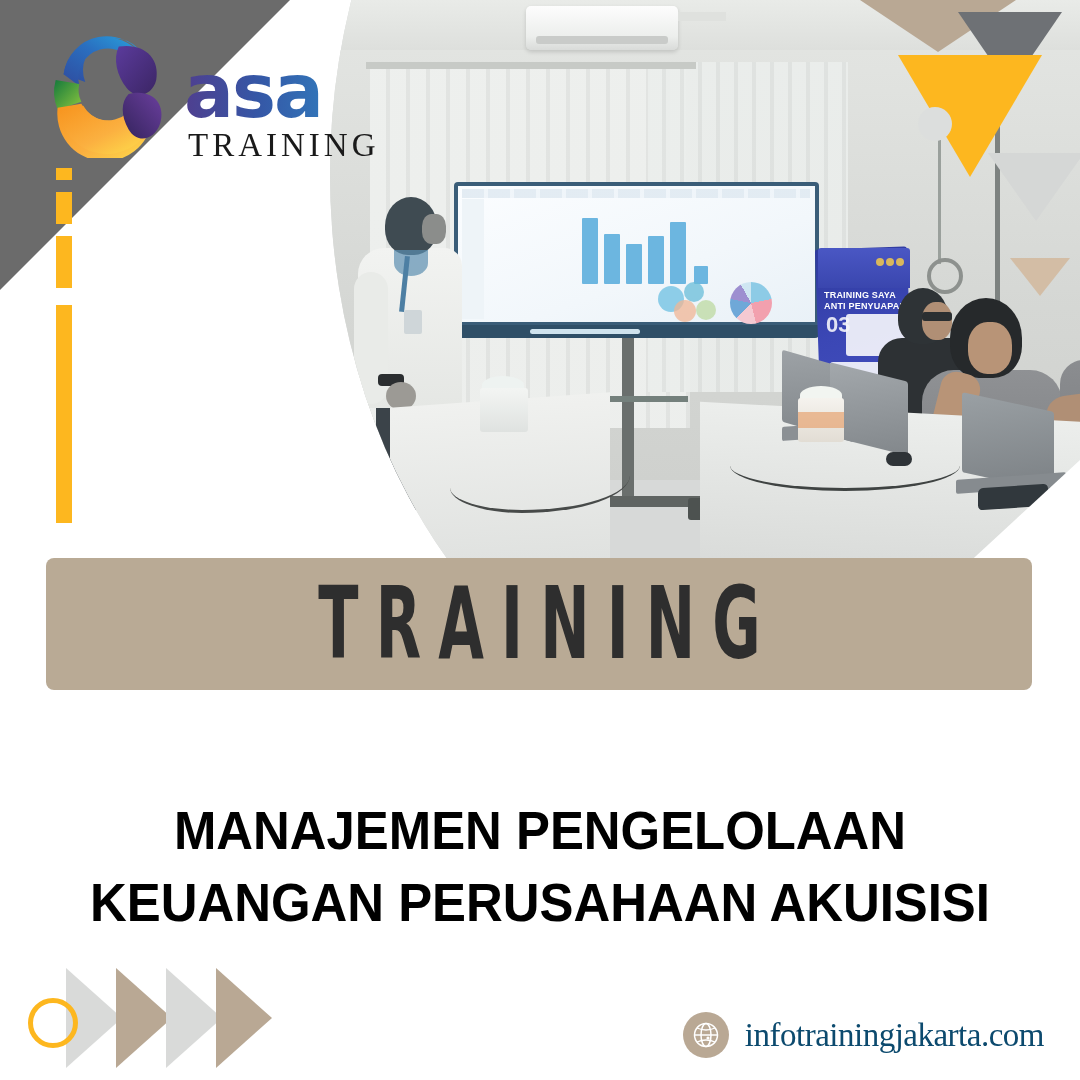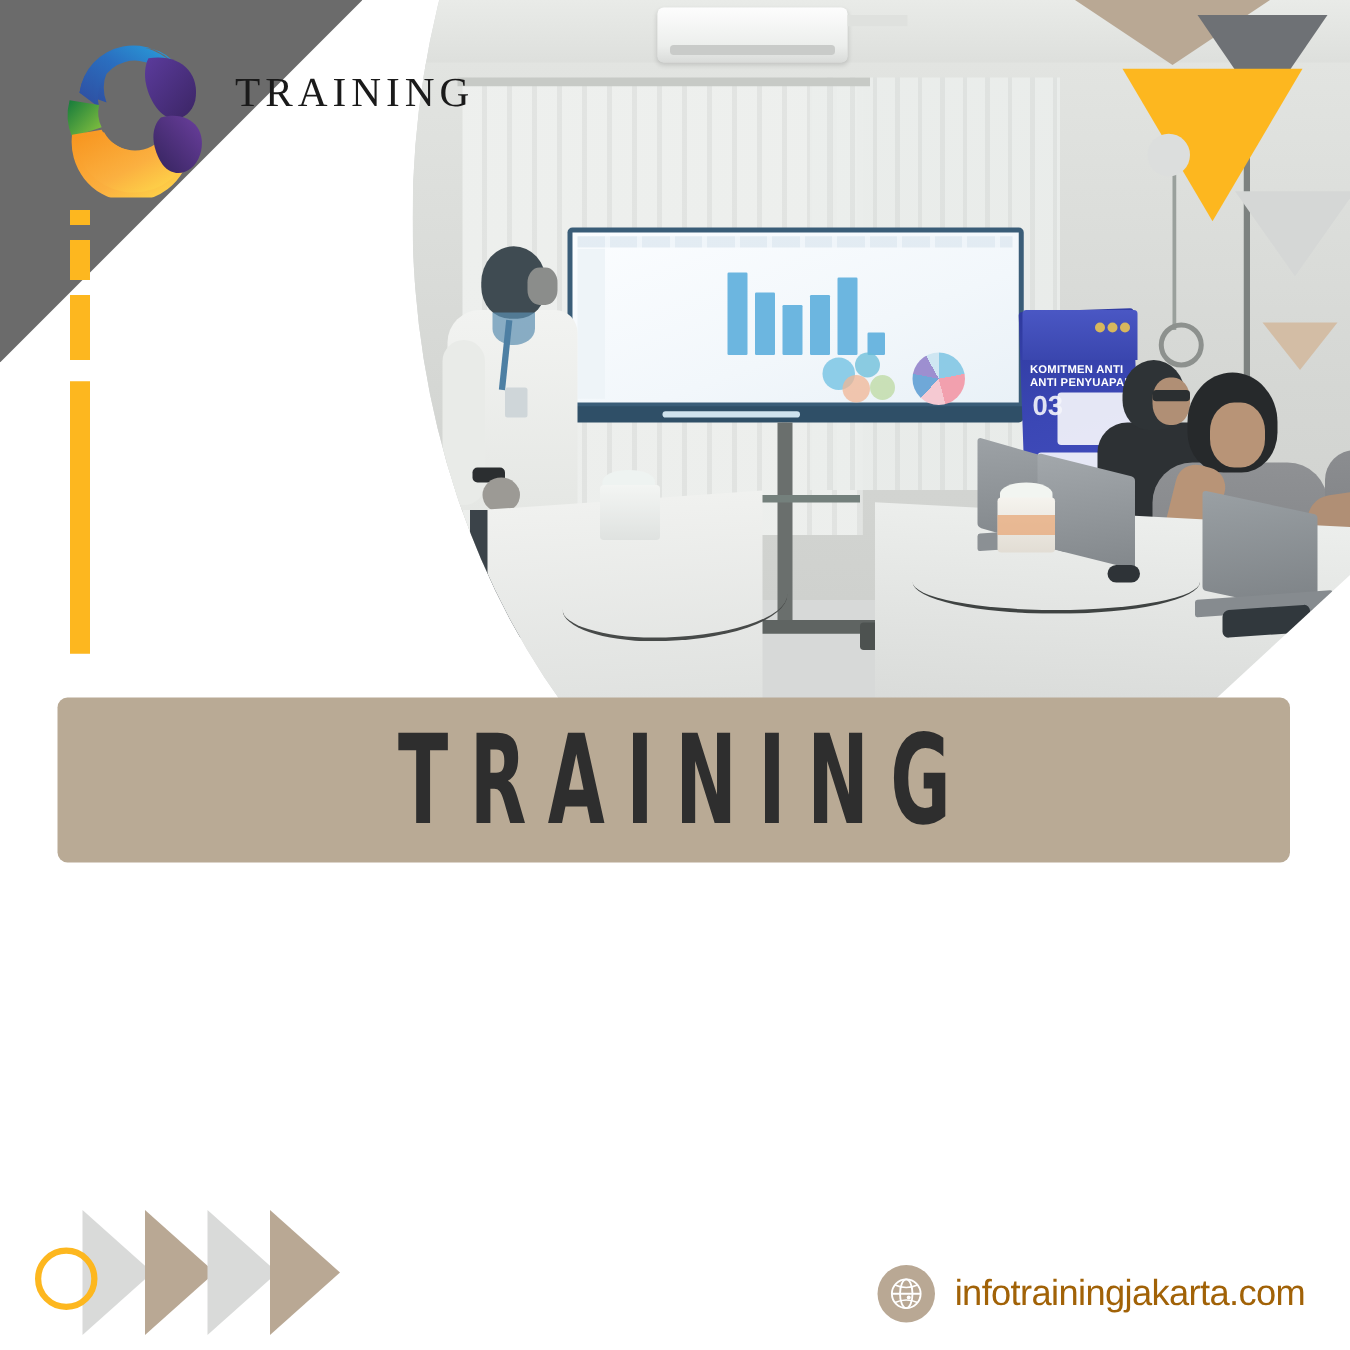--- a/index.html
+++ b/index.html
@@ -278,22 +278,22 @@
   
   .site{
     position:absolute;right:36px;top:1010px;height:50px;z-index:9;
     display:flex;align-items:center;gap:16px;
   }
   .globe{
     width:46px;height:46px;border-radius:50%;background:#b9a894;
     display:flex;align-items:center;justify-content:center;flex:0 0 auto;
   }
   .site-url{
-    font-family:Liberation Sans, sans-serif;
-    font-size:29px;color:#a16207;letter-spacing:-.5px;white-space:nowrap;
+    font-family:Liberation Serif, serif;
+    font-size:33px;color:#0c4a6e;letter-spacing:-.5px;white-space:nowrap;
   }
 </style>
 </head>
 <body>
 
 <div id="poster">
 
   <div class="grey-wedge"></div>
 
   <div class="photo-wrap">
@@ -350,21 +350,21 @@
       <div class="p-badge"></div>
       <div class="p-watch"></div>
       <div class="p-hand"></div>
 
       <div class="poster-b"></div>
       <div class="poster-top"></div>
       <div class="poster-dot" style="left:546px;"></div>
       <div class="poster-dot" style="left:556px;"></div>
       <div class="poster-dot" style="left:566px;"></div>
       <div class="poster-txt1">
-        <span>KOMITMEN ANTI</span><br>
+        <span>TRAINING SAYA</span><br>
         <span>ANTI PENYUAPAN</span>
       </div>
       <div class="poster-n1">03</div>
       <div class="poster-card1"></div>
       <div class="poster-card2"></div>
       <div class="poster-n2">02</div>
       <div class="poster-card3"></div>
 
       <div class="pax1-body"></div>
       <div class="pax1-head"></div>
@@ -448,28 +448,33 @@
       <path d="M22 62 A46 46 0 0 0 24 92 L48 84 A26 26 0 0 1 46 66 Z" fill="url(#gGreen)"></path>
 
       <path d="M24 90 A48 48 0 0 0 120 102 L94 96 A30 30 0 0 1 48 86 Z" fill="url(#gYellow)"></path>
       <path d="M26 92 A48 48 0 0 0 118 108 L96 96 A30 30 0 0 1 50 88 Z" fill="url(#gYellow)"></path>
 
       <path d="M86 28 C112 24 128 40 124 62 C120 78 104 82 94 70 C84 58 80 40 86 28 Z" fill="url(#gPurp1)"></path>
 
       <path d="M96 76 C120 70 134 86 128 106 C122 124 104 126 96 112 C88 98 88 84 96 76 Z" fill="url(#gPurp2)"></path>
     </svg>
     <div class="logo-word">
+      <span class="asa-text">asa</span>
       <span class="training-text">TRAINING</span>
     </div>
   </div>
 
   <div class="banner">
     <span class="banner-text">TRAINING</span>
   </div>
 
+  <div class="headline">
+    <div class="line">MANAJEMEN PENGELOLAAN</div>
+    <div class="line">KEUANGAN PERUSAHAAN AKUISISI</div>
+  </div>
 
   <div class="chevrons">
     <div class="chev chev-1"></div>
     <div class="chev chev-2"></div>
     <div class="chev chev-3"></div>
     <div class="chev chev-4"></div>
     <div class="chev-circle"></div>
   </div>
 
   <div class="site">

